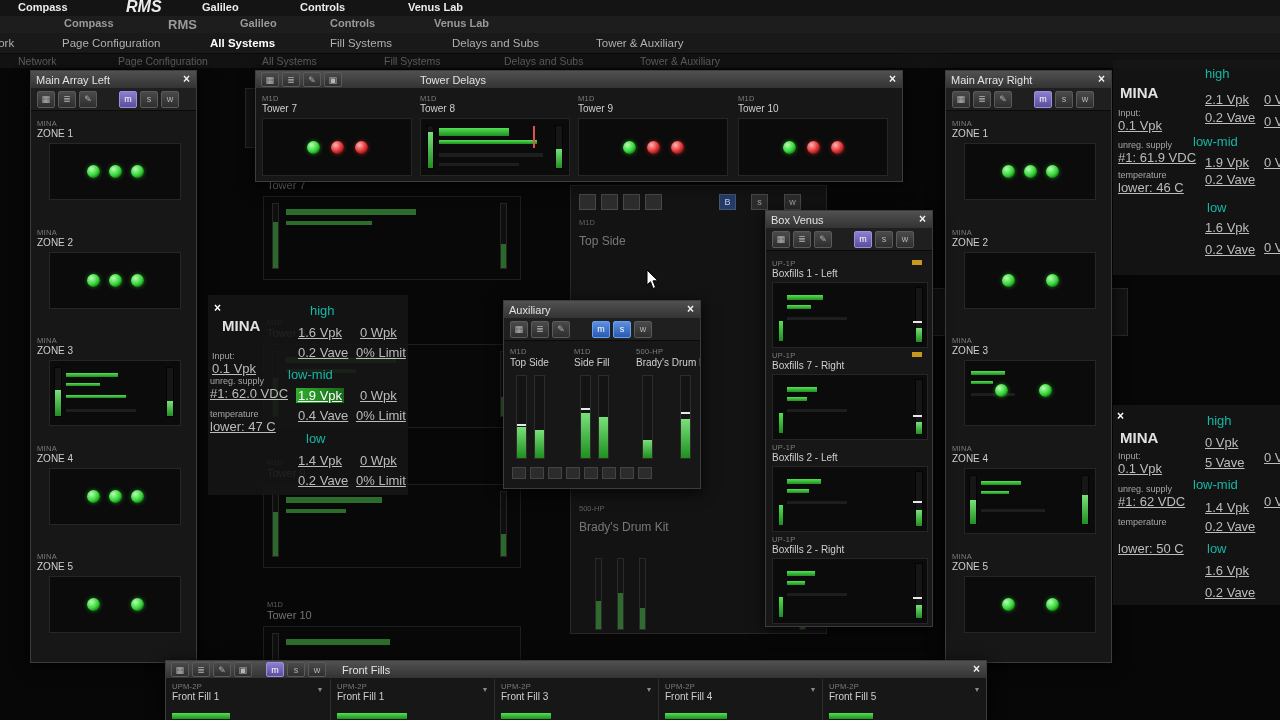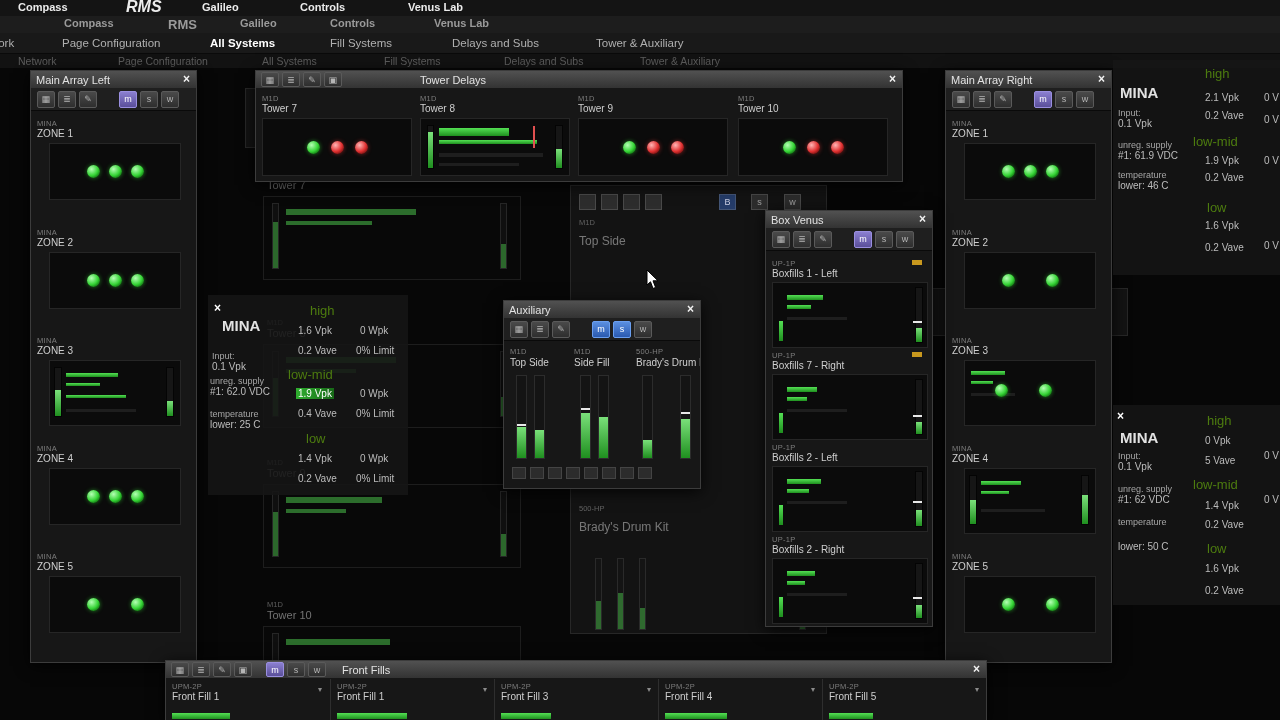--- a/index.html
+++ b/index.html
@@ -65,22 +65,22 @@
   .ghb{position:absolute;background:rgba(80,210,80,.5);}
   .gvt{position:absolute;width:5px;background:rgba(22,22,22,.55);border:1px solid rgba(130,130,130,.2);}
   .gvf{position:absolute;left:0;right:0;bottom:0;background:rgba(80,210,80,.45);}
   .gtb{position:absolute;width:15px;height:14px;background:rgba(95,95,95,.35);border:1px solid rgba(160,160,160,.25);
        color:rgba(230,230,230,.6);font-size:9px;text-align:center;line-height:14px;}
   .gtb.bb{background:rgba(60,110,210,.45);color:rgba(240,240,255,.8);}
 
   
   .info{position:absolute;background:rgba(22,22,22,.88);}
   .big{position:absolute;font-size:15px;font-weight:bold;color:#e2e2e2;white-space:nowrap;}
-  .band{position:absolute;font-size:13px;color:#4d7c0f;white-space:nowrap;}
-  .val{position:absolute;font-size:10px;color:#bcbcbc;white-space:nowrap;}
+  .band{position:absolute;font-size:13px;color:#14b8a6;white-space:nowrap;}
+  .val{position:absolute;font-size:13px;color:#bcbcbc;white-space:nowrap;text-decoration:underline;}
   .lbl{position:absolute;font-size:9px;color:#a6a6a6;white-space:nowrap;}
   .hot{background:linear-gradient(90deg,#2fae2f,#176917);color:#fff;padding:0 2px;}
   .ix{position:absolute;font-size:12px;color:#fff;font-weight:bold;}
 
   
   .ffcol{position:absolute;top:18px;height:42px;border-left:1px solid #2e2e2e;}
   .arr{position:absolute;font-size:8px;color:#8a8a8a;}
   .fftitle{margin-left:16px;}
 </style>
 </head>
@@ -579,21 +579,21 @@
   </div>
 
   <div class="info" style="left:208px;top:295px;width:200px;height:200px">
     <span class="ix" style="left:6px;top:6px">×</span>
     <span class="big" style="left:14px;top:22px">MINA</span>
     <span class="lbl" style="left:4px;top:56px">Input:</span>
     <span class="val" style="left:4px;top:66px">0.1 Vpk</span>
     <span class="lbl" style="left:2px;top:81px">unreg. supply</span>
     <span class="val" style="left:2px;top:91px">#1: 62.0 VDC</span>
     <span class="lbl" style="left:2px;top:114px">temperature</span>
-    <span class="val" style="left:2px;top:124px">lower: 25 C</span>
+    <span class="val" style="left:2px;top:124px">lower: 47 C</span>
     <span class="band" style="left:102px;top:8px">high</span>
     <span class="val" style="left:90px;top:30px">1.6 Vpk</span>
     <span class="val" style="left:152px;top:30px">0 Wpk</span>
     <span class="val" style="left:90px;top:50px">0.2 Vave</span>
     <span class="val" style="left:148px;top:50px">0% Limit</span>
     <span class="band" style="left:80px;top:72px">low-mid</span>
     <span class="val hot" style="left:88px;top:93px">1.9 Vpk</span>
     <span class="val" style="left:152px;top:93px">0 Wpk</span>
     <span class="val" style="left:90px;top:113px">0.4 Vave</span>
     <span class="val" style="left:148px;top:113px">0% Limit</span>

